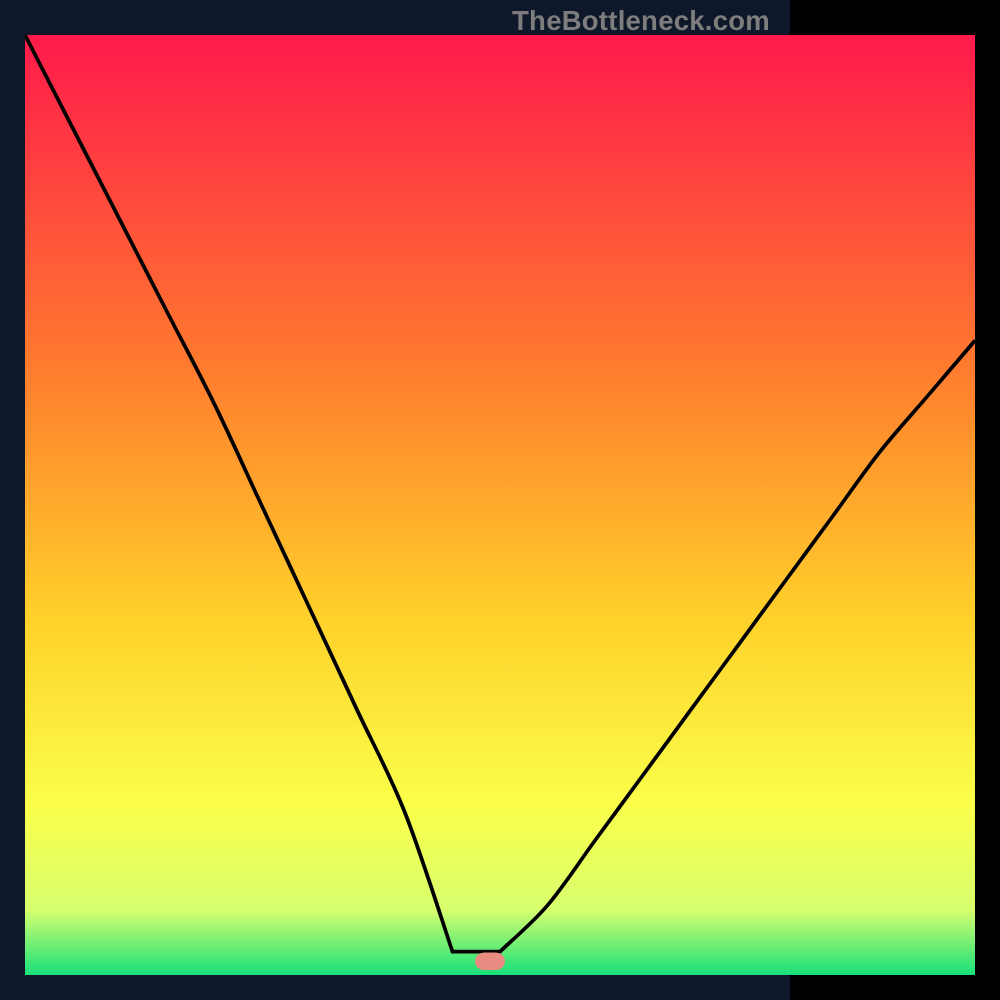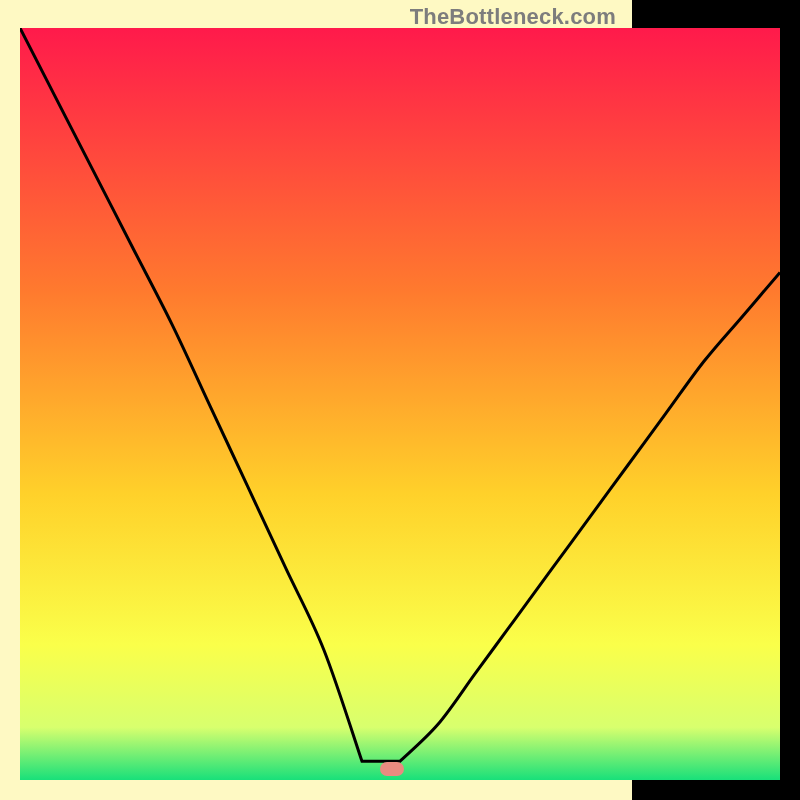--- a/index.html
+++ b/index.html
@@ -9,21 +9,21 @@
     height: 800px;
     background: #000;
     overflow: hidden;
   }
   .frame {
     position: absolute;
     left: 0;
     top: 0;
     width: 632px;
     height: 800px;
-    background: #fef9c3;
+    background: #0f172a;
   }
   .plot {
     position: absolute;
     left: 20px;
     top: 28px;
     width: 760px;
     height: 752px;
     overflow: hidden;
   }
   .gradient {

